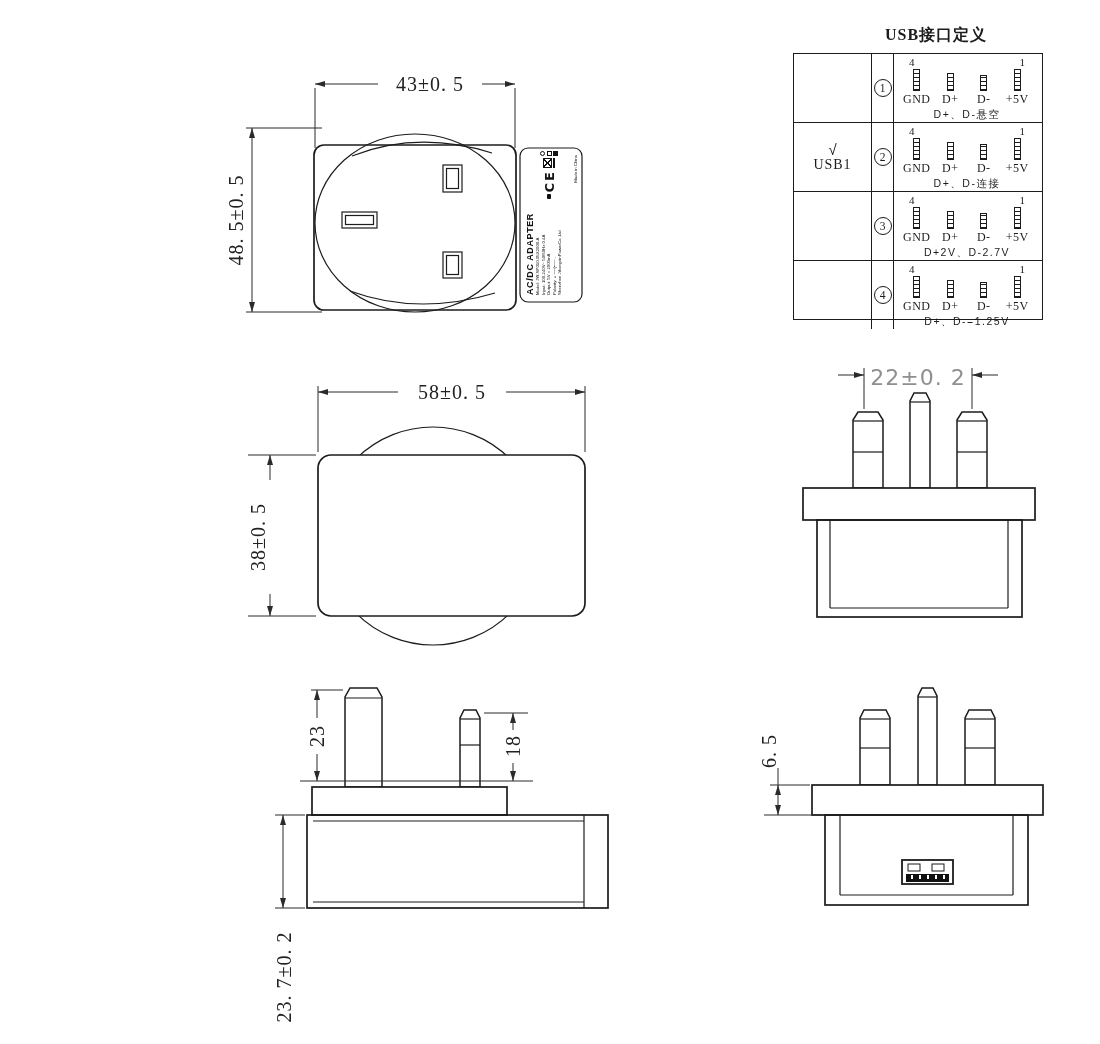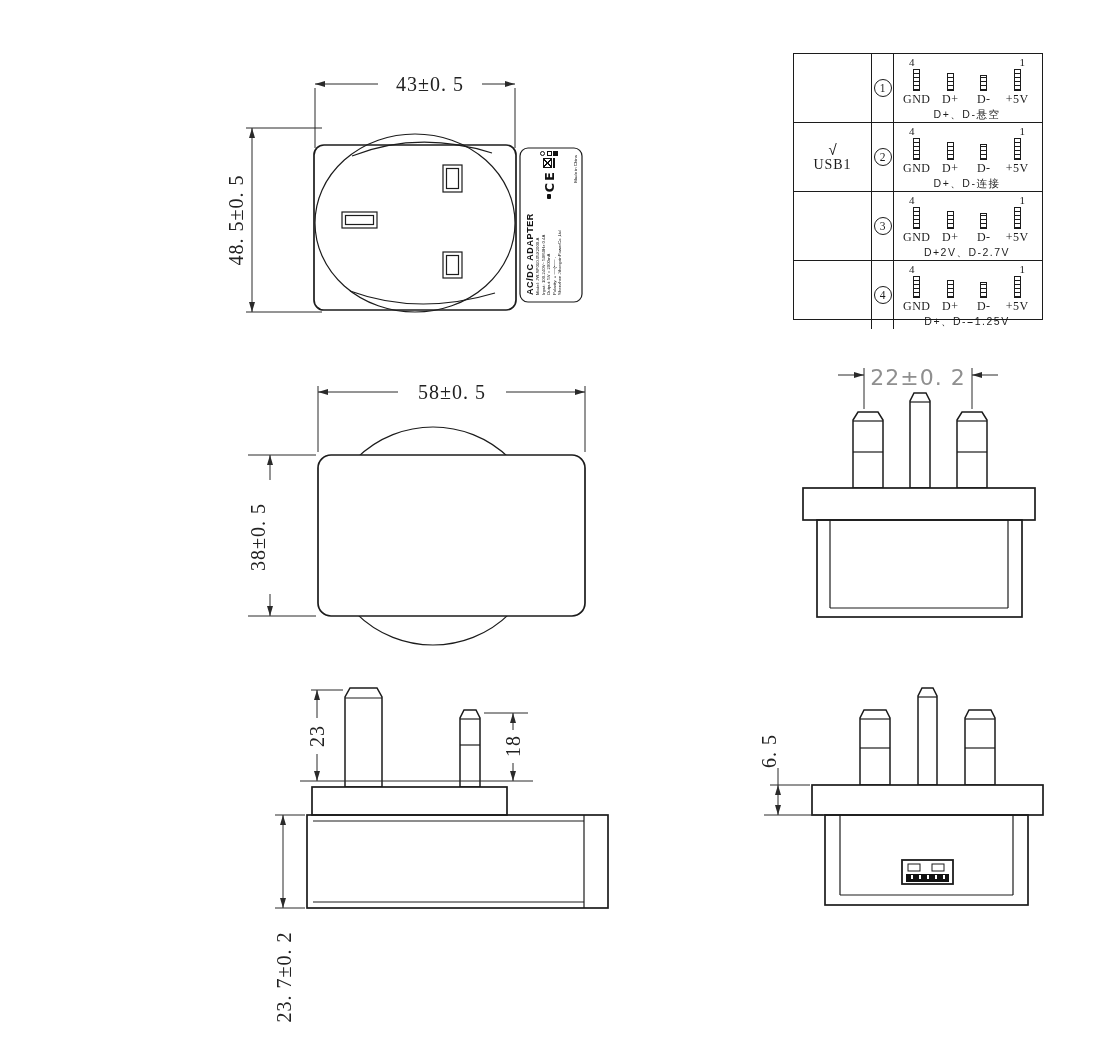--- a/index.html
+++ b/index.html
@@ -230,20 +230,21 @@
     <g>
       <line class="dl" x1="770" y1="785" x2="810" y2="785"></line>
       <line class="dl" x1="764" y1="815" x2="823" y2="815"></line>
       <line class="dl" x1="778" y1="768" x2="778" y2="815"></line>
       <polygon class="ah" points="778,785 775,795 781,795"></polygon>
       <polygon class="ah" points="778,815 775,805 781,805"></polygon>
       <text class="dim" x="769" y="751" text-anchor="middle" dominant-baseline="central" transform="rotate(-90 769 751)">6. 5</text>
     </g>
   </svg>
 
+  <div class="tbl-title">USB接口定义</div>
 
   <div class="tbl">
 
     <div class="c c1">
       <span class="chk"></span>
       <span class="devname"></span>
     </div>
     <div class="c">
       <span class="circ">1</span>
     </div>

